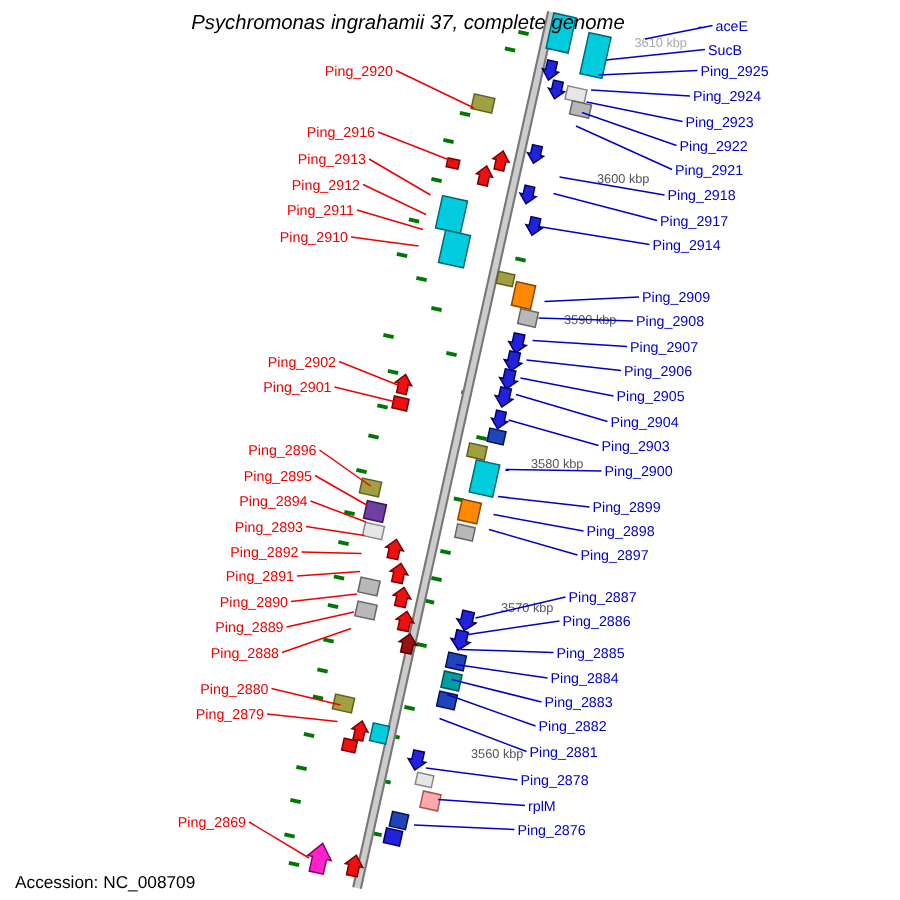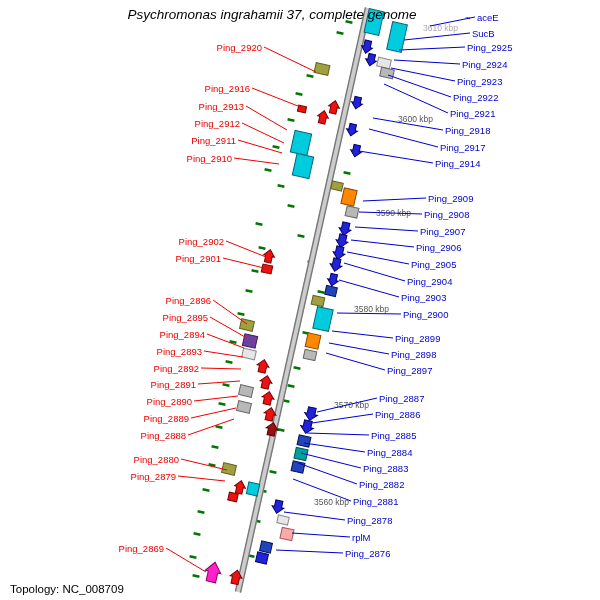--- a/index.html
+++ b/index.html
@@ -221,14 +221,14 @@
       <line x1="351" y1="501" x2="293" y2="479" stroke="#0000cc" stroke-width="1"></line>
       <text x="353" y="504.5" class="flabel" fill="#0000cc" text-anchor="start">Ping_2881</text>
       <line x1="345" y1="520" x2="284" y2="512" stroke="#0000cc" stroke-width="1"></line>
       <text x="347" y="523.5" class="flabel" fill="#0000cc" text-anchor="start">Ping_2878</text>
       <line x1="350" y1="537" x2="292" y2="533" stroke="#0000cc" stroke-width="1"></line>
       <text x="352" y="540.5" class="flabel" fill="#0000cc" text-anchor="start">rplM</text>
       <line x1="343" y1="553" x2="276" y2="550" stroke="#0000cc" stroke-width="1"></line>
       <text x="345" y="556.5" class="flabel" fill="#0000cc" text-anchor="start">Ping_2876</text>
       <text x="465" y="21" class="flabel" fill="#0000cc">~</text>
     </svg>
-  <div id="acc" class="status">Topology: NC_008709</div>
+  <div id="acc" class="status">Accession: NC_008709</div>
 </div>
 
 </body></html>

